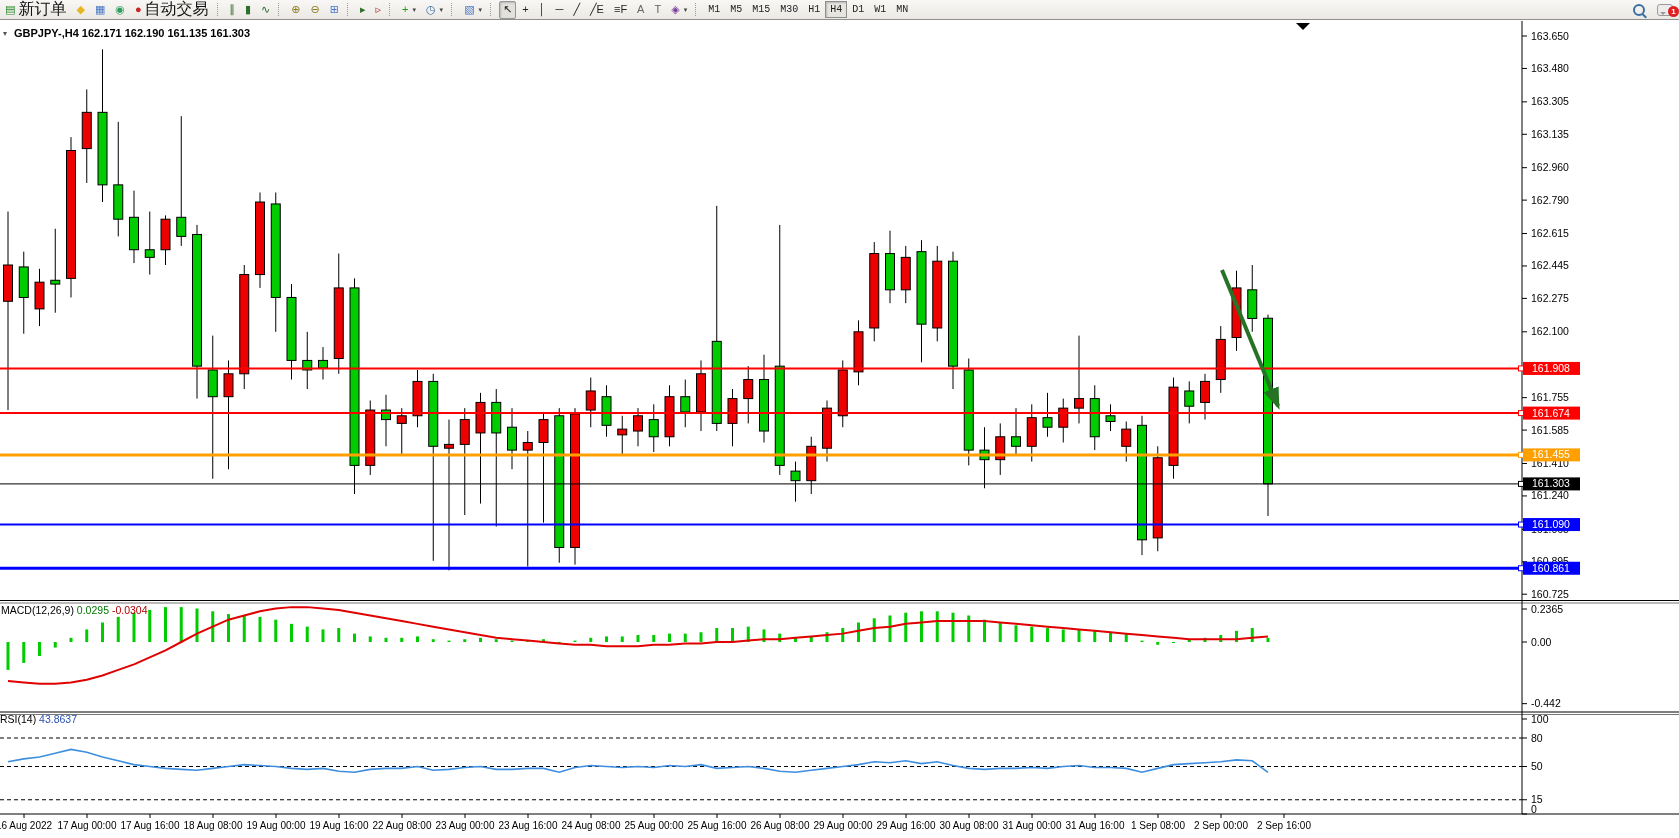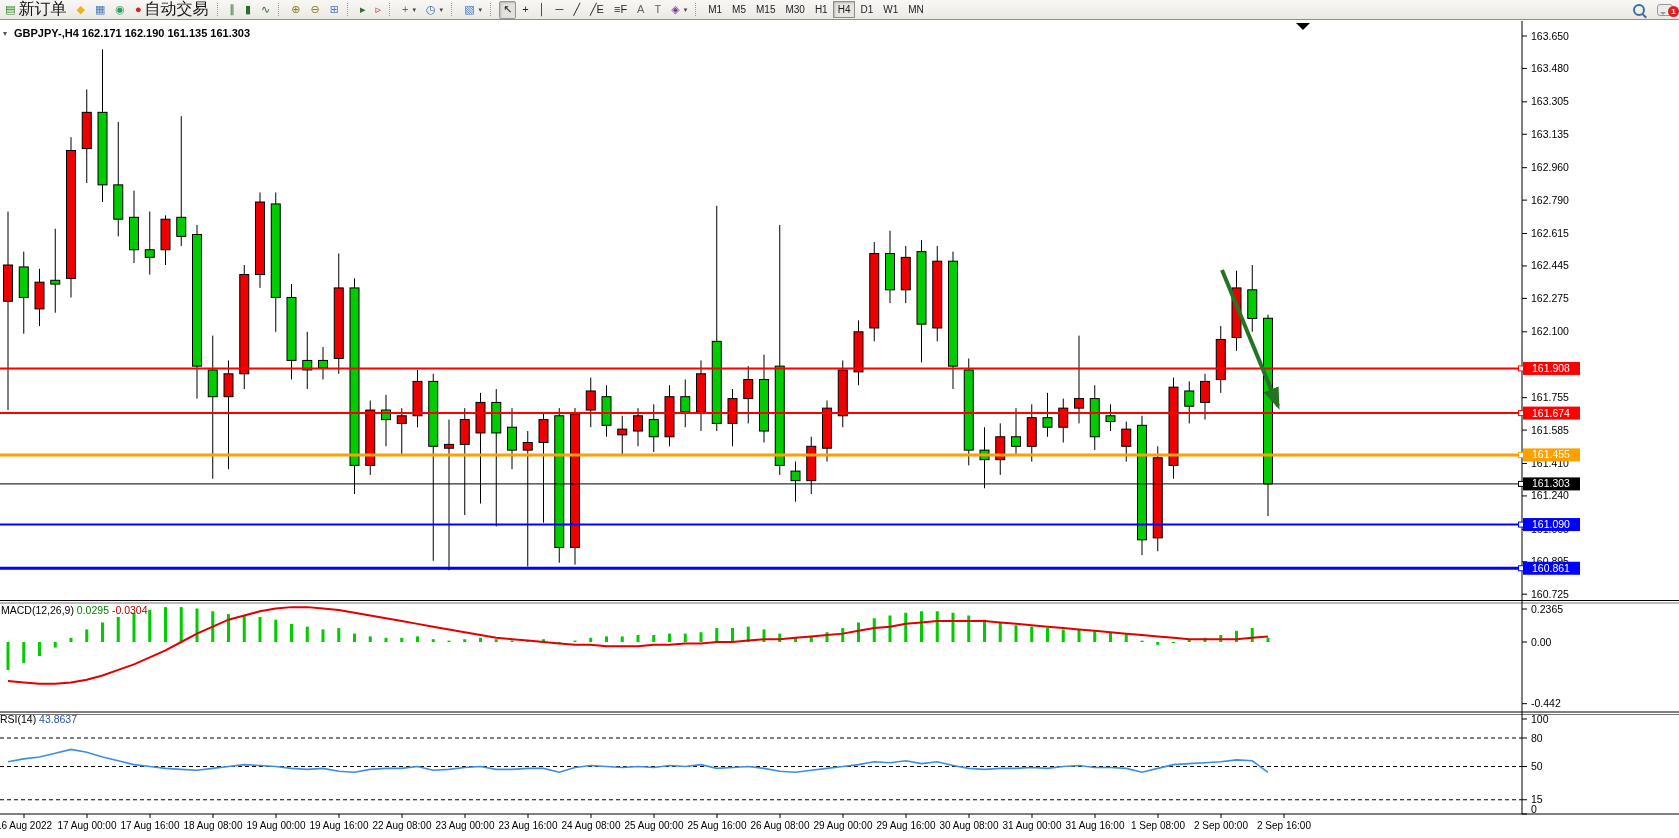--- a/index.html
+++ b/index.html
@@ -6,21 +6,21 @@
     font-family:"Liberation Sans","DejaVu Sans",sans-serif;}
   .toolbar{height:19px;background:linear-gradient(#f8f7f5,#ece9e4);display:flex;align-items:center;
     border-bottom:1px solid #8f8f8f;font-size:12px;position:relative;white-space:nowrap;}
   .tb-btn{height:16px;display:inline-flex;align-items:center;gap:3px;padding:0 3px;margin:0 1px;
     border:1px solid transparent;border-radius:2px;color:#222;cursor:default;}
   .tb-btn.pressed{background:#e3e1dc;border:1px solid #979797;box-shadow:inset 1px 1px 2px rgba(0,0,0,.18);}
   .tb-glyph{font-size:11px;line-height:1;}
   .tb-label{font-size:16px;color:#111;}
   .tb-caret{font-size:7px;color:#444;margin-left:1px;}
   .tb-sep{display:inline-block;width:4px;height:13px;border-left:1px dotted #9a9a9a;margin:0 3px;}
-  .tf-btn{font-size:10px;padding:1px 4px;margin:0;border:1px solid transparent;color:#222;height:13px;line-height:13px;}
+  .tf-btn{font-size:10px;padding:1px 4px;margin:0;border:1px solid transparent;color:#222;height:13px;line-height:13px;font-family:Liberation Mono, monospace;}
   .tf-btn.active{background:#e7e5e0;border:1px solid #8e8e8e;box-shadow:inset 1px 1px 2px rgba(0,0,0,.2);text-align:right;}
   .tb-right{position:absolute;right:6px;top:0;height:19px;display:flex;align-items:center;gap:12px;}
   .search-icon{width:8px;height:8px;border:2px solid #3a6ea5;border-radius:50%;position:relative;display:inline-block;}
   .search-icon::after{content:"";position:absolute;width:5px;height:2px;background:#3a6ea5;
     transform:rotate(45deg);left:7px;top:9px;}
   .chat-icon{width:14px;height:10px;background:#ececec;border:1px solid #9a9a9a;border-radius:3px;position:relative;display:inline-block;}
   .chat-icon::after{content:"";position:absolute;left:2px;bottom:-3px;border:3px solid transparent;border-top-color:#9a9a9a;}
   .chat-badge{position:absolute;top:1px;right:-7px;min-width:11px;height:11px;border-radius:50%;
     background:#e02020;color:#fff;font-size:8px;font-weight:bold;display:flex;align-items:center;justify-content:center;}
   #chart-wrap{position:relative;width:1679px;height:818px;}

